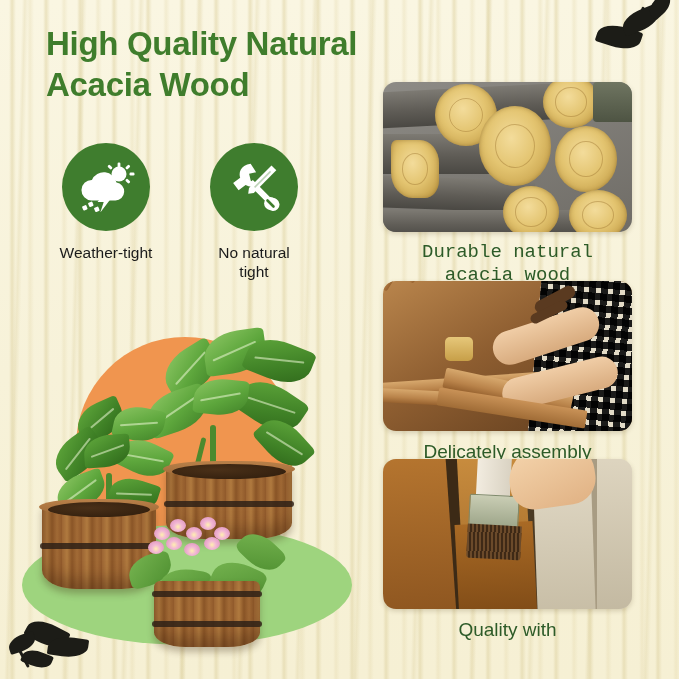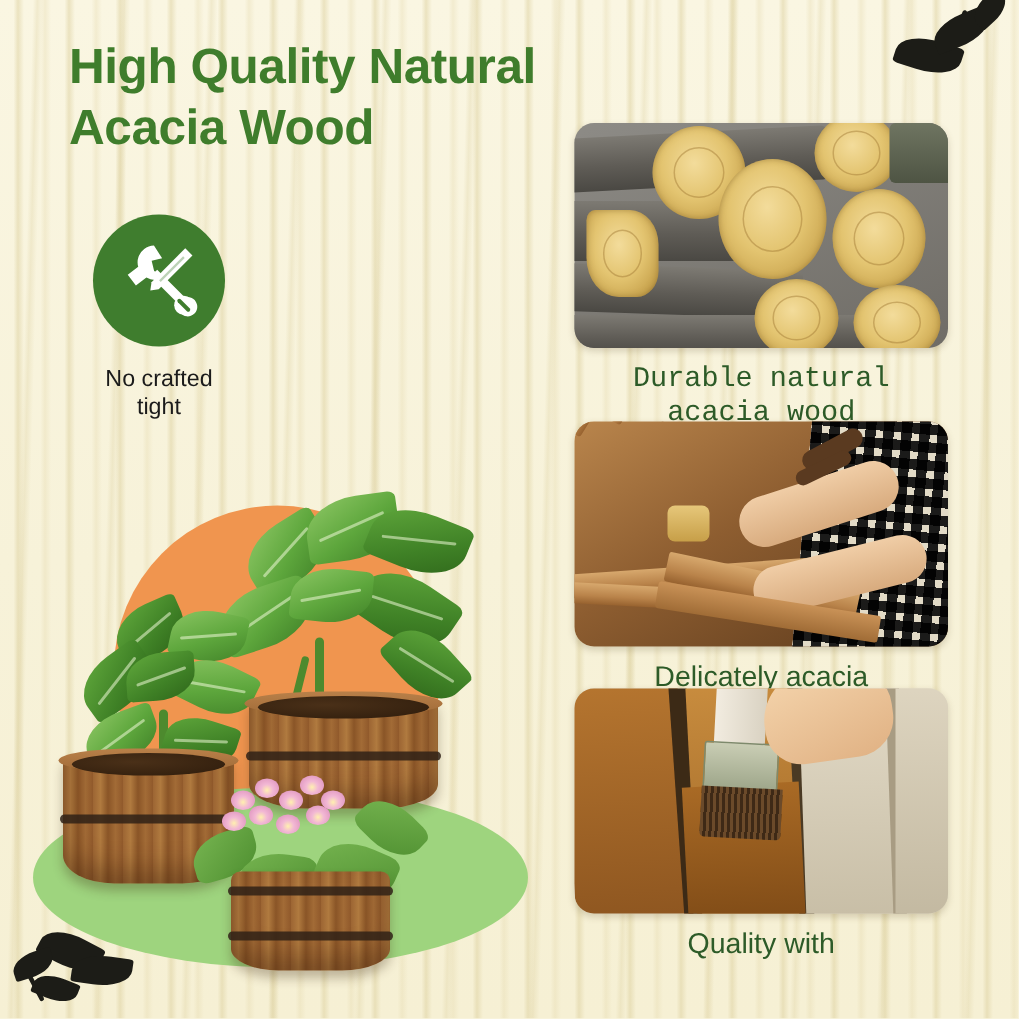--- a/index.html
+++ b/index.html
@@ -196,37 +196,59 @@
 
 <div id="bg-texture"></div>
 
 <div id="headline" class="layer">
   <span class="l">High Quality Natural</span>
   <span class="l">Acacia Wood</span>
 </div>
 
 <div id="features" class="layer">
 
+  <div class="feature">
+    <div class="badge-circle">
+      <svg width="58" height="50" viewBox="0 0 58 50">
+        <g fill="#ffffff">
+          <circle cx="42" cy="12" r="7.5"></circle>
+          <rect x="40.6" y="0.5" width="2.8" height="5" rx="1.2"></rect>
+          <rect x="52.5" y="10.6" width="5" height="2.8" rx="1.2"></rect>
+          <rect x="49.4" y="2.6" width="2.8" height="5" rx="1.2" transform="rotate(45 50.8 5.1)"></rect>
+          <rect x="49.4" y="16.6" width="2.8" height="5" rx="1.2" transform="rotate(-45 50.8 19.1)"></rect>
+          <rect x="31.6" y="2.6" width="2.8" height="5" rx="1.2" transform="rotate(-45 33 5.1)"></rect>
+          <path d="M14.5 38.5h24a9 9 0 0 0 1-17.9 13 13 0 0 0-24.6-2.6 8.7 8.7 0 0 0-.4 20.5z"></path>
+          <path d="M30 28l-9.5 12h6.2l-3.4 10.5L33.6 37h-6.3z"></path>
+          <rect x="11.5" y="40" width="4.6" height="4.6" rx="1" transform="rotate(-22 13.8 42.3)"></rect>
+          <rect x="5.5" y="43.5" width="4.6" height="4.6" rx="1" transform="rotate(-22 7.8 45.8)"></rect>
+          <rect x="17.5" y="45" width="4.6" height="4.6" rx="1" transform="rotate(-22 19.8 47.3)"></rect>
+        </g>
+      </svg>
+    </div>
+    <div class="badge-label">
+      <span>Weather-tight</span>
+    </div>
+  </div>
 
   <div class="feature">
     <div class="badge-circle">
       <svg width="54" height="54" viewBox="0 0 54 54">
         <g fill="#ffffff">
           <path d="M15.5 6.5a11 11 0 0 0-2.3 12.3L7 25l6.4 6.4 6.2-6.2a11 11 0 0 0 12.2-2.4l-7.7-2.6-2.6-6.6 6.7-2.6-6.6-7.7a11 11 0 0 0-6.1 3.2z" transform="rotate(8 20 18)"></path>
           <path d="M33.8 26.5l11 11a7.5 7.5 0 1 1-7.4 7.5l-11-11z" transform="rotate(-4 36 36)" opacity="0"></path>
           <path d="M21.5 24.2l18.5 18.5a6.4 6.4 0 1 0 4.3-4.3L25.8 19.9z"></path>
           <circle cx="43.5" cy="43.5" r="6.4"></circle>
           <path d="M40.5 40.5l6 6" stroke="#3f7d2e" stroke-width="2.6" fill="none" stroke-linecap="round"></path>
           <path d="M44.5 5.5l4.8 4.8-22.5 22.6-5.6.8.8-5.6z"></path>
           <path d="M43.6 11.4l-16 16" stroke="#3f7d2e" stroke-width="1.5" fill="none" opacity=".35"></path>
         </g>
       </svg>
     </div>
     <div class="badge-label">
-      <span>No crafted</span><br>
+      <span>No natural</span><br>
       <span>tight</span>
     </div>
   </div>
 
 </div>
 
 <div id="hero" class="layer">
   <div id="hero-orange"></div>
   <div id="hero-green"></div>
 
@@ -325,21 +347,21 @@
     <div class="arm" style="left:108px; top:38px; width:110px; height:34px; transform:rotate(-18deg);"></div>
     <div class="band" style="left:150px; top:12px; width:44px; height:13px; transform:rotate(-28deg);"></div>
     <div class="band" style="left:146px; top:26px; width:40px; height:10px; transform:rotate(-26deg);"></div>
     <div class="arm" style="left:118px; top:86px; width:118px; height:32px; transform:rotate(-14deg);"></div>
     <div style="position:absolute; left:62px; top:56px; width:28px; height:24px; border-radius:5px;
                 background:linear-gradient(180deg,#e6c77a 0%,#c79f48 100%);"></div>
     <div class="plank" style="left:54px; top:118px; width:150px; height:18px; transform:rotate(9deg);
                 background:linear-gradient(180deg,#c99257 0%,#a06c36 100%);"></div>
   </div>
   <div class="card-caption">
-    <span>Delicately acacia</span>
+    <span>Delicately assembly</span>
   </div>
 </div>
 
 <div class="card" style="left:383px; top:459px;">
   <div class="card-photo" id="photo-oil">
     <div class="deck-plank" style="left:-4px; top:-4px; width:78px; height:160px;
          background:linear-gradient(180deg,#b5752f 0%,#8e5620 100%); transform:rotate(-4deg);"></div>
     <div class="deck-plank" style="left:68px; top:-6px; width:12px; height:165px; background:#3c2a16; transform:rotate(-4deg);"></div>
     <div class="deck-plank" style="left:78px; top:-4px; width:72px; height:162px;
          background:linear-gradient(180deg,#c88c3e 0%,#9c6526 100%); transform:rotate(-3deg);"></div>

